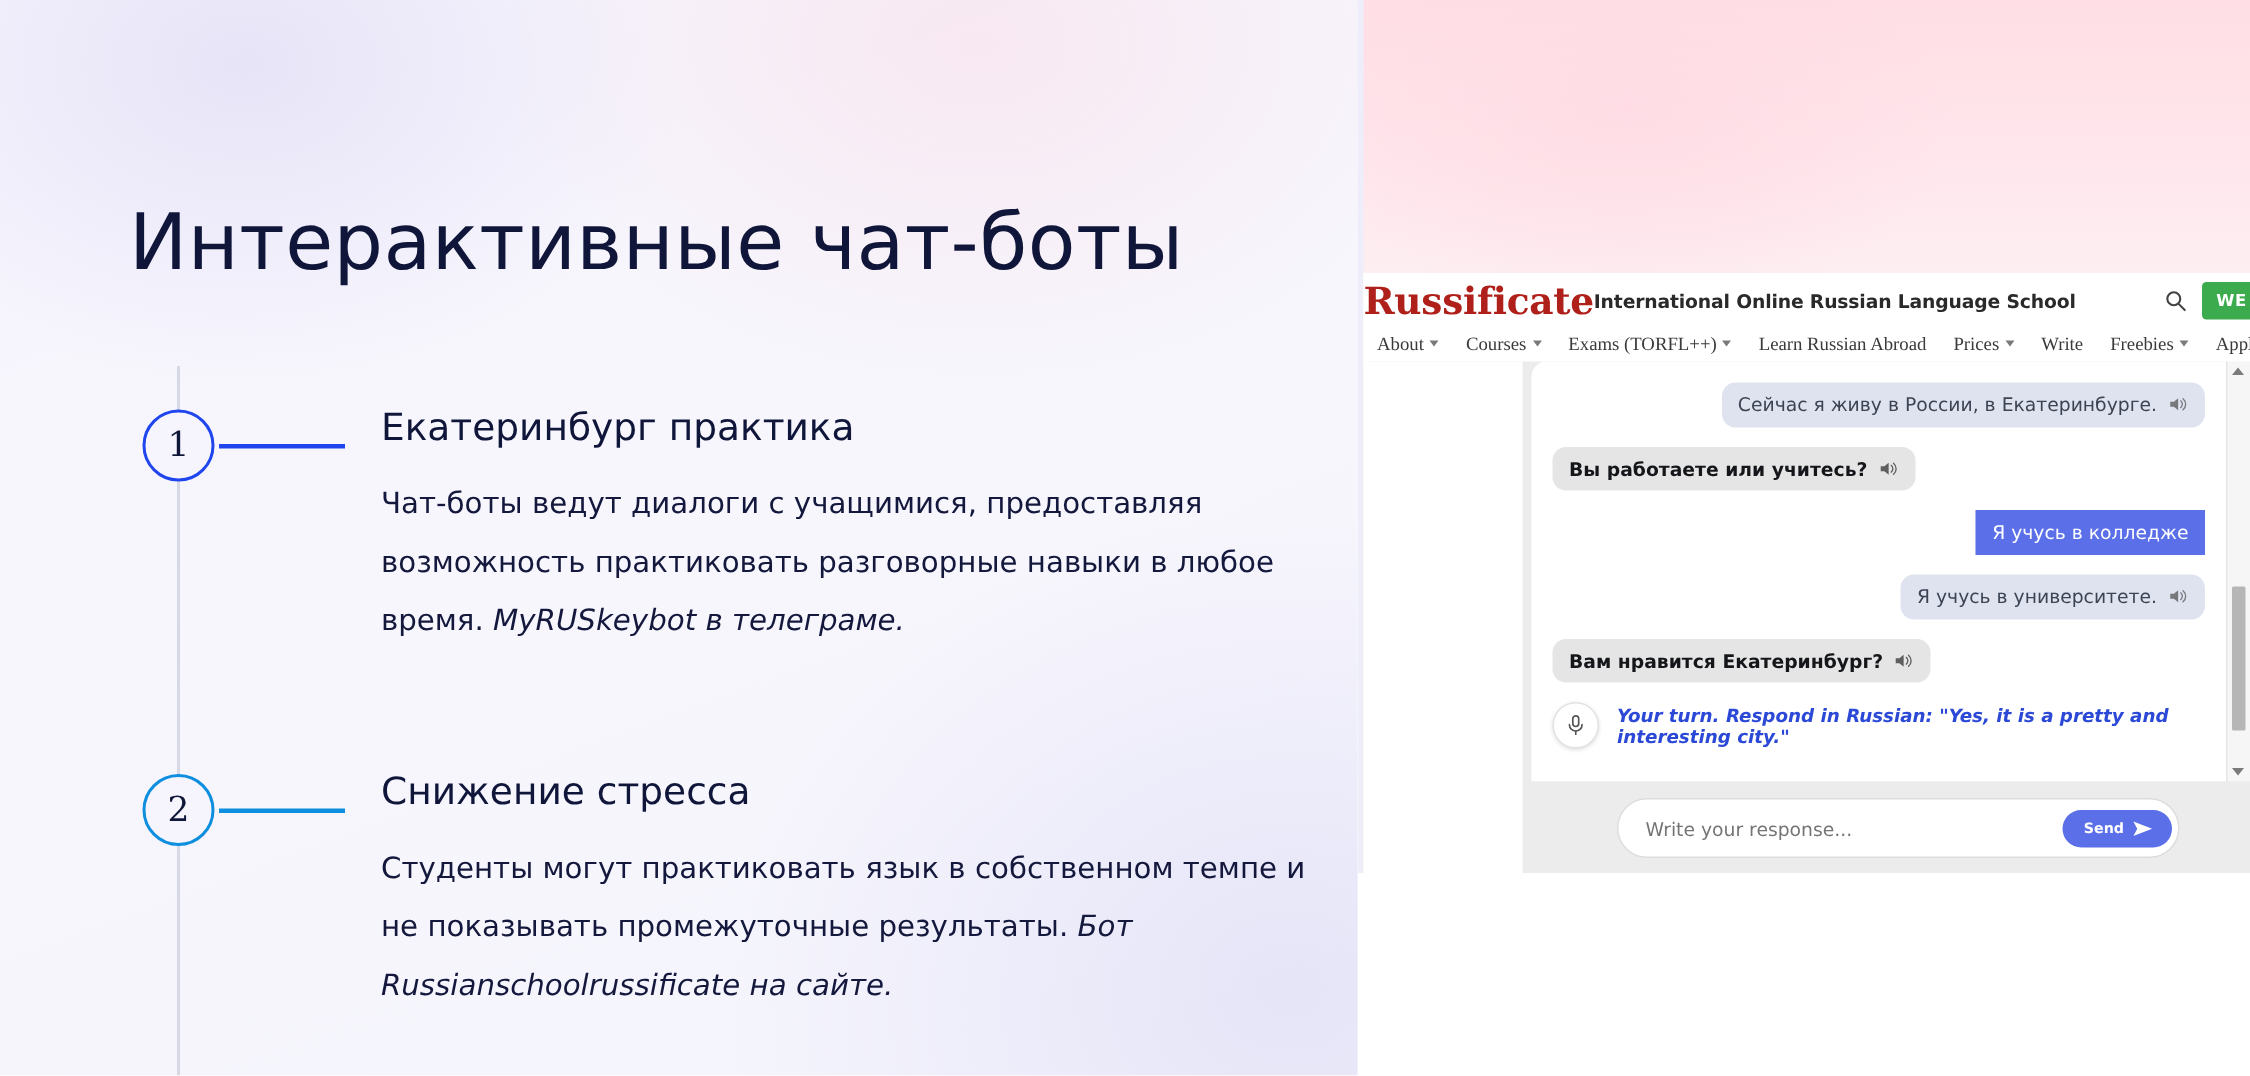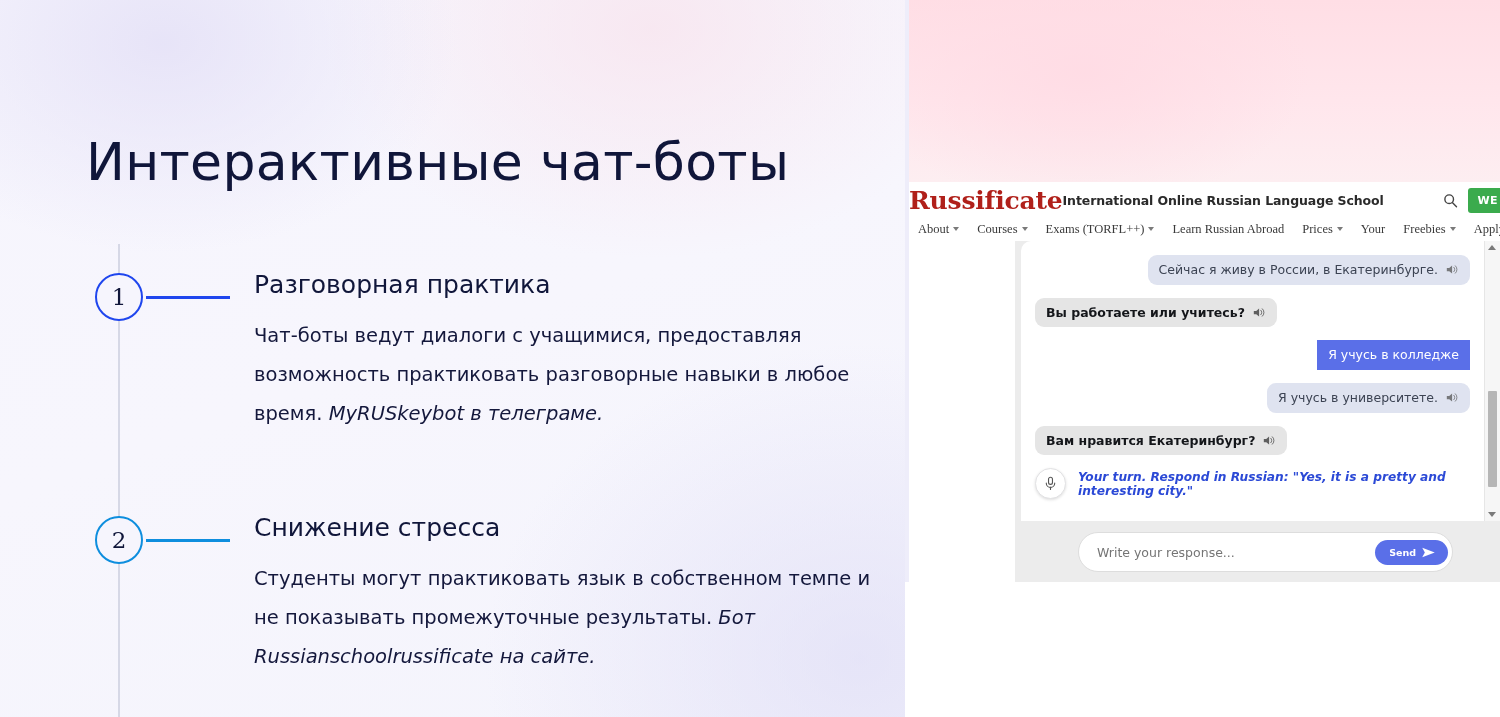--- a/index.html
+++ b/index.html
@@ -442,21 +442,21 @@
     <div class="slide-title">Интерактивные чат-боты</div>
 
     <div class="timeline-rail"></div>
 
     <div class="tl-item item-1">
       <div class="tl-marker">
         <span>1</span>
       </div>
       <div class="tl-connector"></div>
       <div class="tl-body">
-        <h2 class="tl-heading">Разговорная практика</h2>
+        <h2 class="tl-heading">Екатеринбург практика</h2>
         <p class="tl-desc"><span>Чат-боты ведут диалоги с учащимися, предоставляя возможность практиковать разговорные навыки в любое время. </span><span class="em">MyRUSkeybot в телеграме.</span></p>
       </div>
     </div>
 
     <div class="tl-item item-2">
       <div class="tl-marker">
         <span>2</span>
       </div>
       <div class="tl-connector"></div>
       <div class="tl-body">
@@ -501,21 +501,21 @@
             <i class="caret"></i>
           </div>
         <div class="nav-item">
             <span>Learn Russian Abroad</span>
           </div>
         <div class="nav-item">
             <span>Prices</span>
             <i class="caret"></i>
           </div>
         <div class="nav-item">
-            <span>Your</span>
+            <span>Write</span>
           </div>
         <div class="nav-item">
             <span>Freebies</span>
             <i class="caret"></i>
           </div>
         <div class="nav-item">
             <span>Apply</span>
           </div>
 
       </div>

